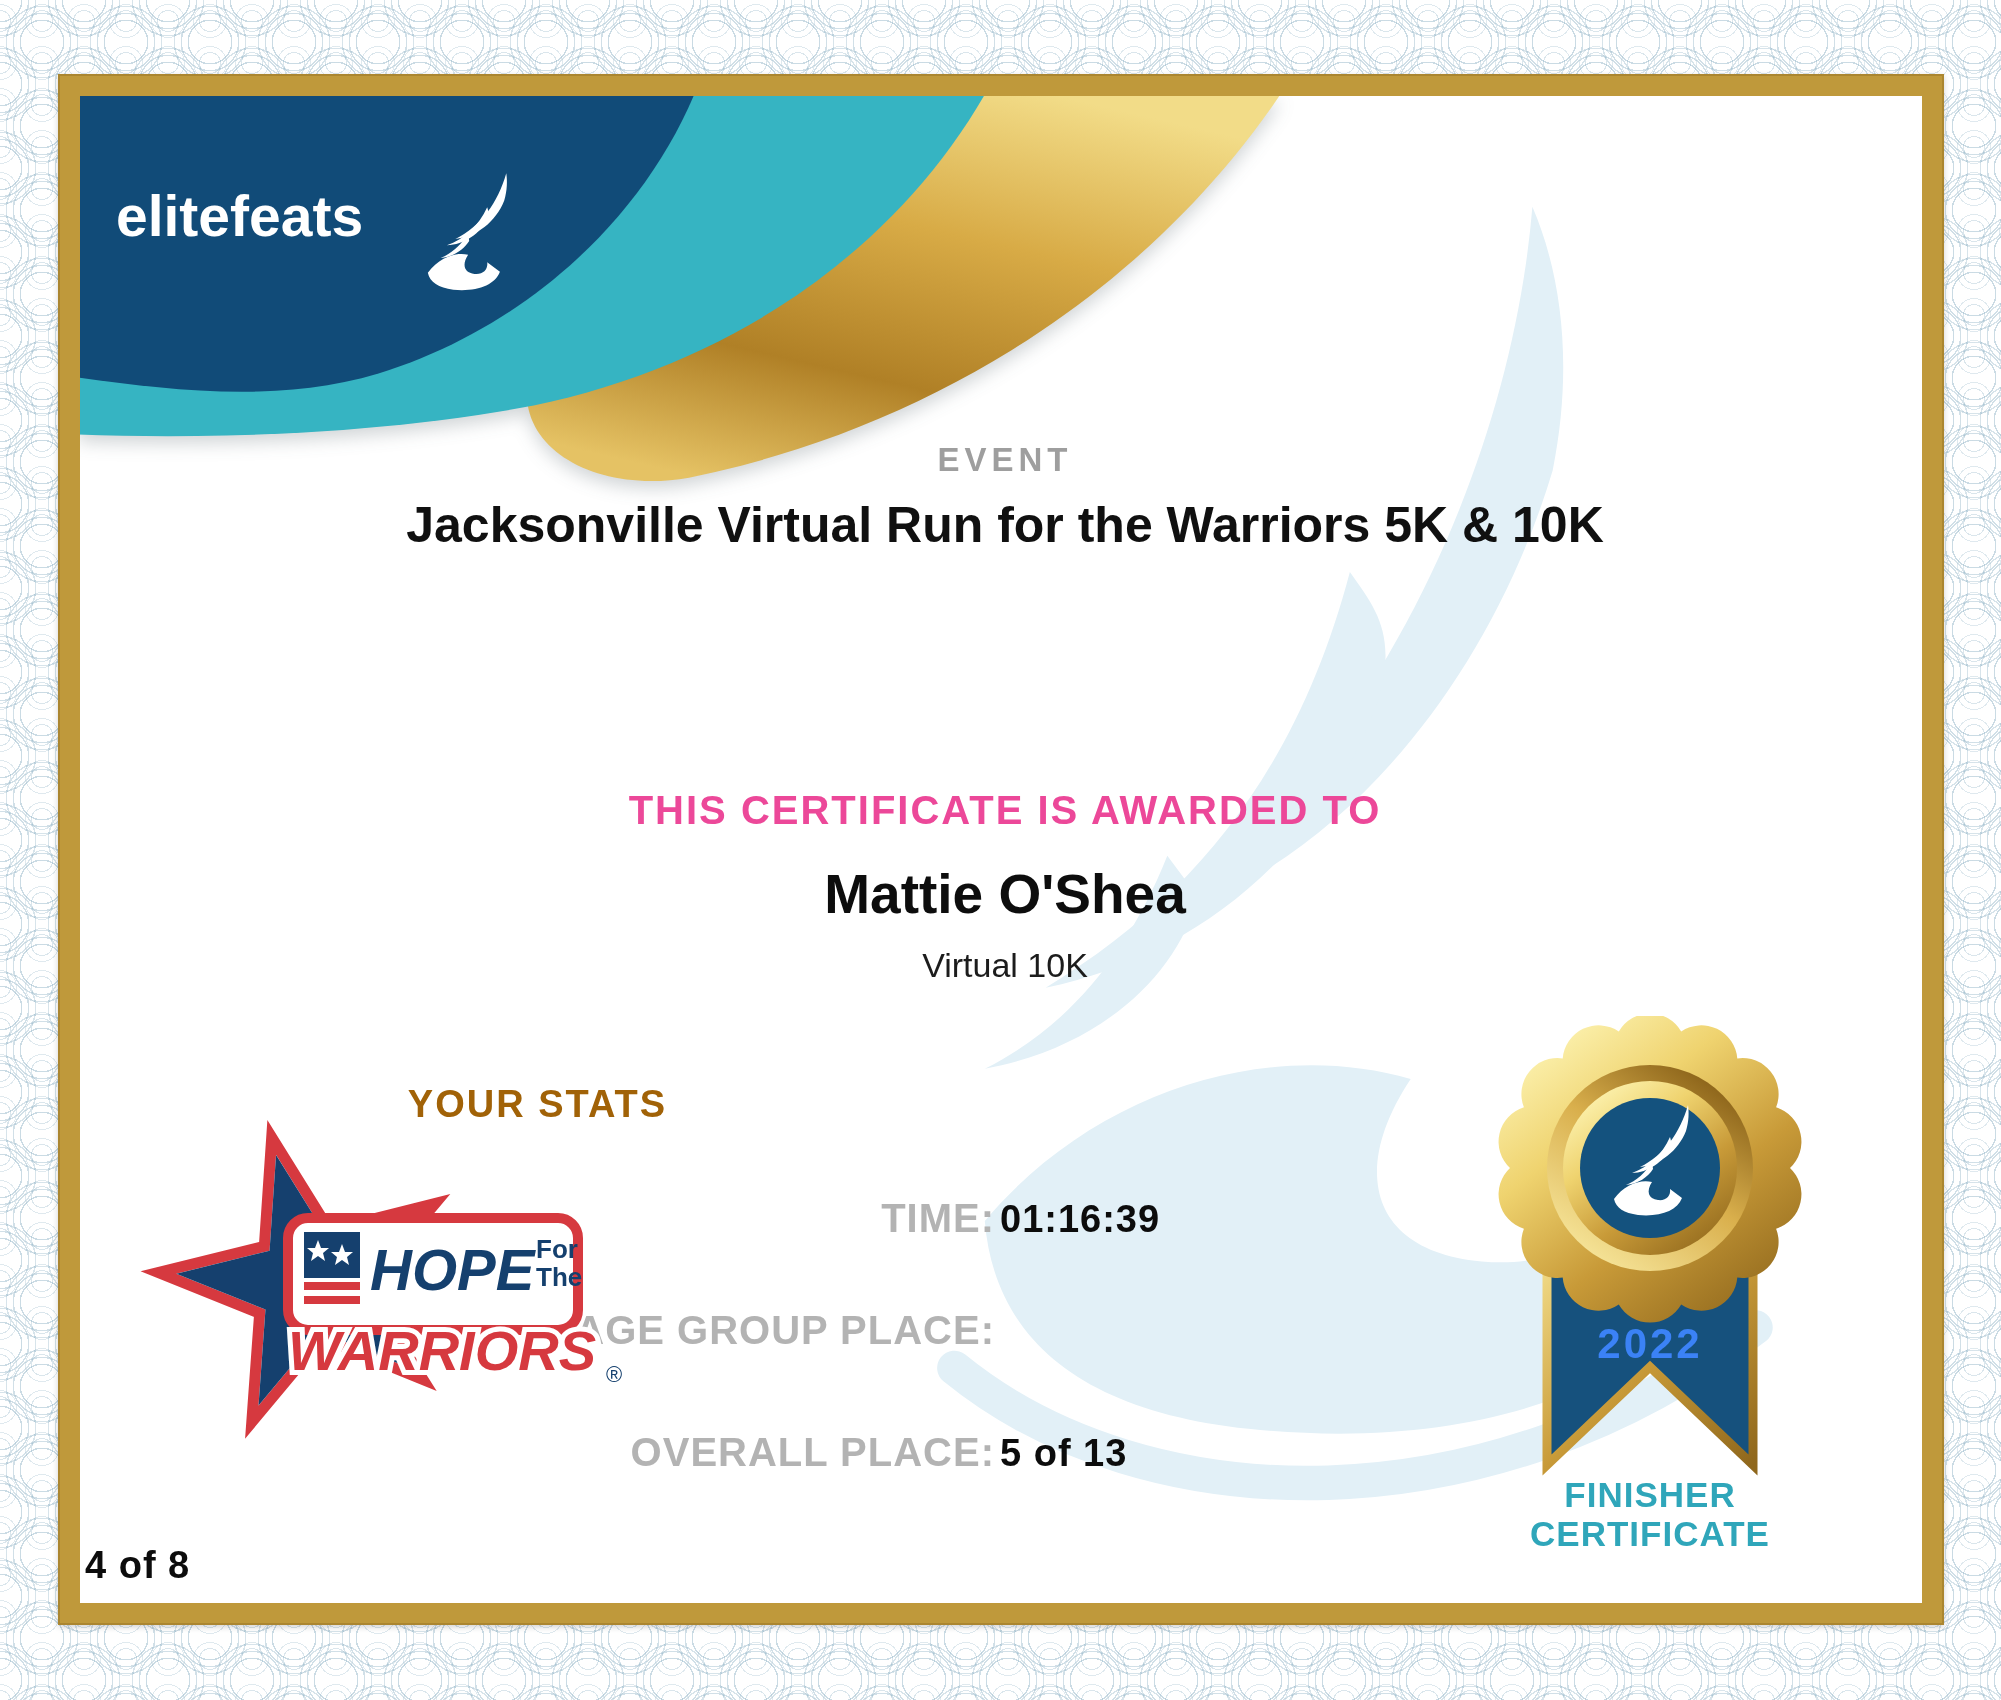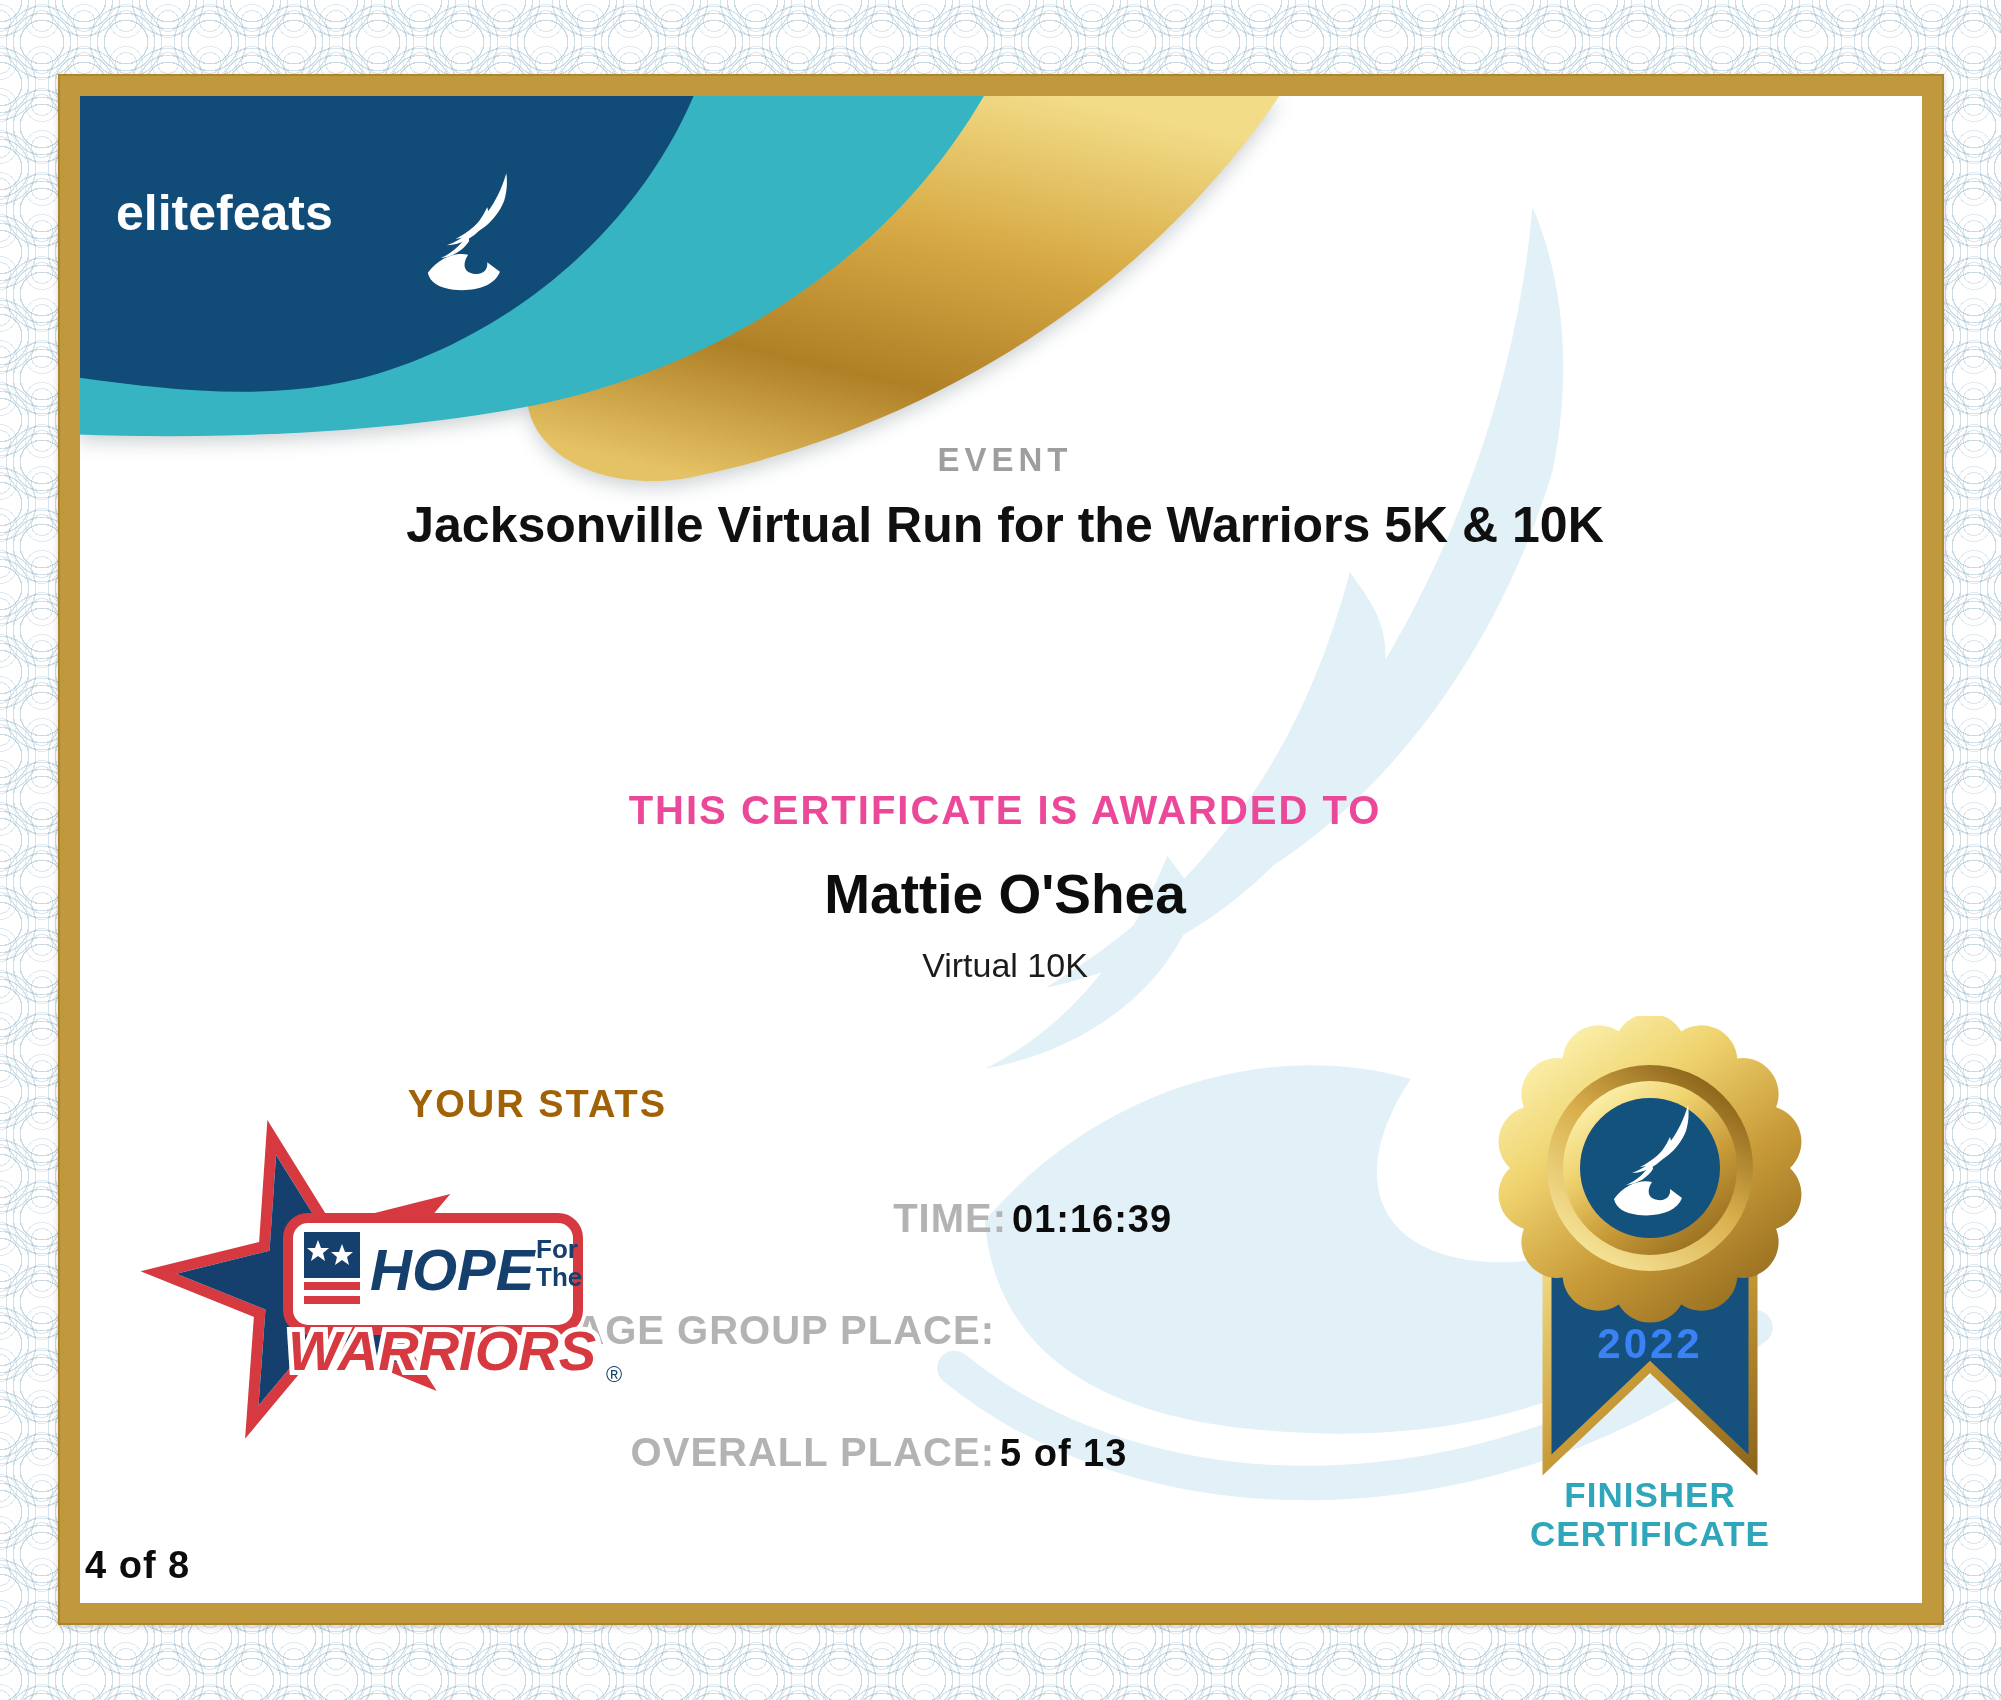--- a/index.html
+++ b/index.html
@@ -31,42 +31,42 @@
 
   
   .watermark{position:absolute;left:780px;top:50px;width:1000px;height:1440px;}
 
   
   .swoosh{position:absolute;left:-2px;top:-2px;width:1212px;height:568px;filter:drop-shadow(0 7px 9px rgba(40,60,70,.22));}
 
   
   .brand{position:absolute;left:36px;top:92px;}
   .brand-text{
-    position:absolute;left:0;top:0;color:#ffffff;font-size:50px;font-weight:bold;
+    position:absolute;left:0;top:0;color:#ffffff;font-size:57px;font-weight:bold;
     letter-spacing:0px;line-height:1;white-space:nowrap;
   }
   .brand-icon{position:absolute;left:297px;top:-24px;width:106px;height:152px;}
 
   
   .ctext{position:absolute;left:4px;width:1842px;text-align:center;white-space:nowrap;}
   .event-label{top:345px;font-size:33px;font-weight:bold;letter-spacing:5px;color:#9e9e9e;}
   .event-title{top:400px;font-size:50px;font-weight:bold;color:#101010;}
   .award-intro{top:692px;font-size:40px;font-weight:600;letter-spacing:2px;color:#ec4899;}
   .recipient{top:766px;font-size:55px;font-weight:bold;color:#0d0d0d;}
   .division{top:850px;font-size:34px;font-weight:normal;color:#1c1c1c;}
 
   
   .stats-heading{
     position:absolute;left:0;top:987px;width:915px;text-align:center;
     font-size:38px;font-weight:bold;letter-spacing:2px;color:#a16207;white-space:nowrap;
   }
   .stat-row{position:absolute;left:0;width:1700px;display:flex;align-items:baseline;white-space:nowrap;}
   .stat-row .lbl{width:915px;text-align:right;font-size:40px;font-weight:600;letter-spacing:1px;color:#b3b3b3;}
   .stat-row .val{margin-left:5px;font-size:38px;font-weight:bold;color:#0c0c0c;letter-spacing:1px;}
-  .row-0{top:1100px;padding-left:12px;} .row-1{top:1212px;} .row-2{top:1334px;} .row-3{top:1448px;}
+  .row-0{top:1100px;} .row-1{top:1212px;} .row-2{top:1334px;} .row-3{top:1448px;}
 
   
   .partner{position:absolute;left:58px;top:1022px;width:530px;height:340px;}
 
   
   .medal{position:absolute;left:1400px;top:920px;width:340px;height:560px;}
   .medal-year{
     position:absolute;left:1400px;top:1224px;width:340px;text-align:center;
     font-size:42px;font-weight:bold;color:#3b82f6;letter-spacing:3px;
   }

